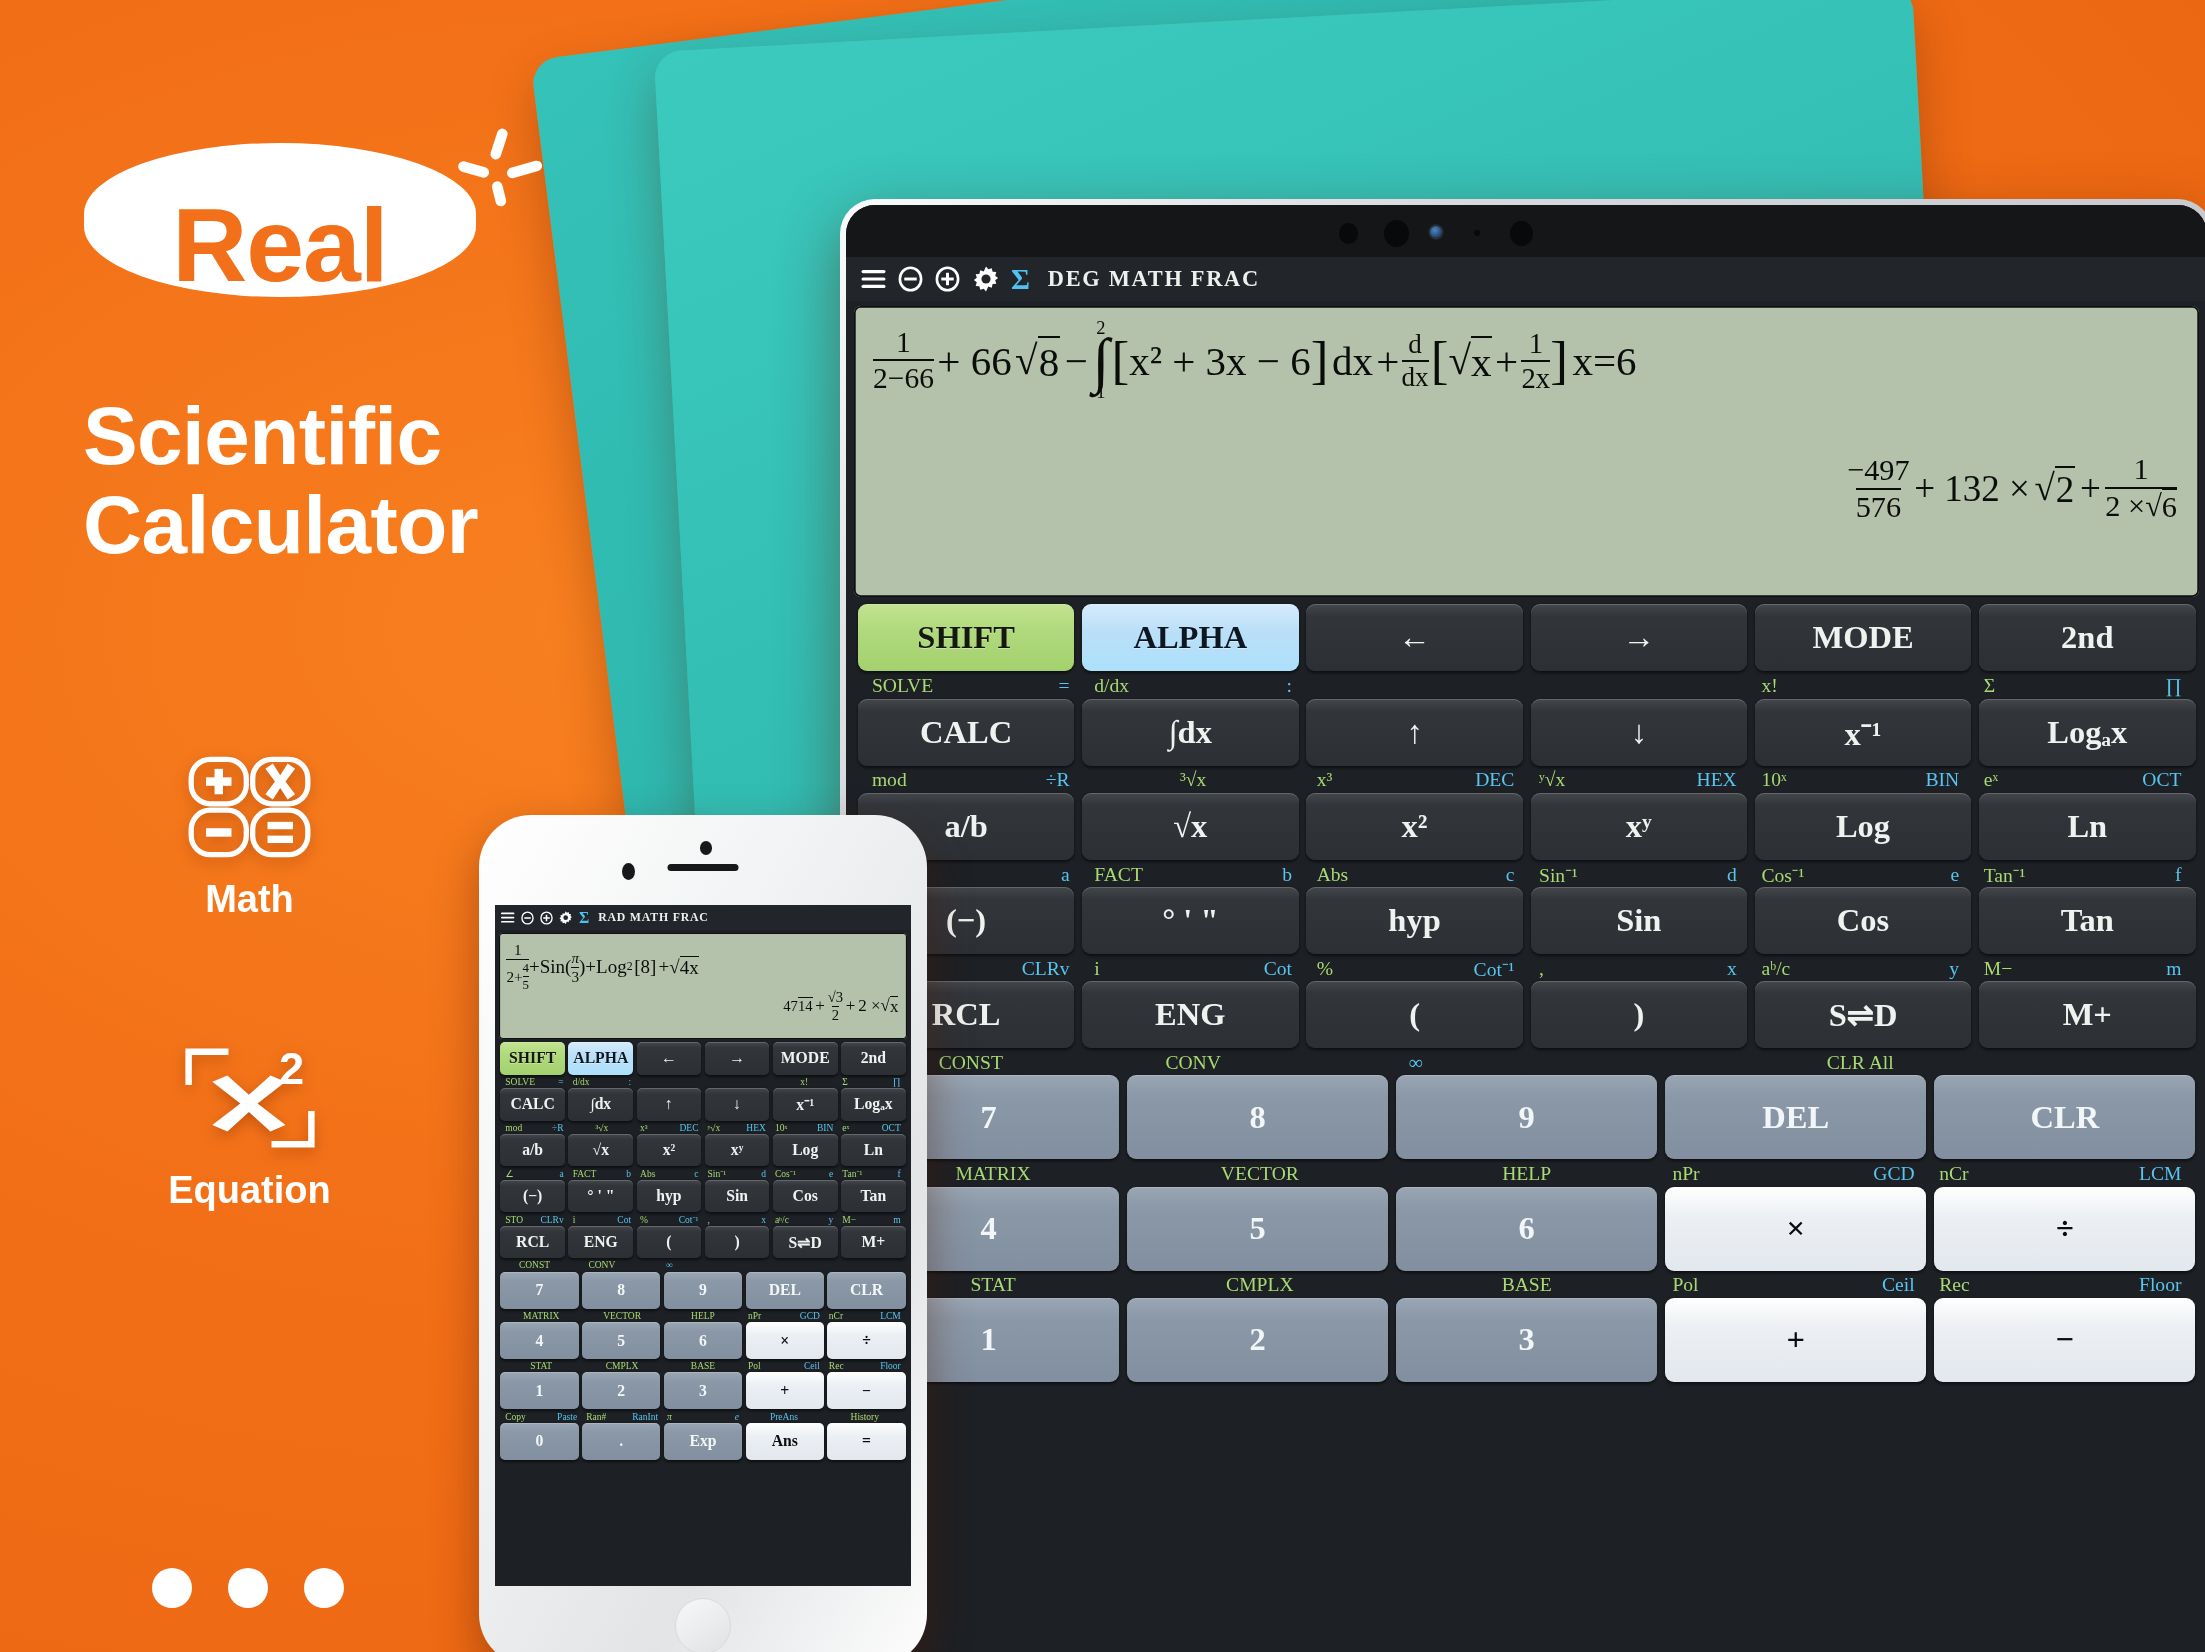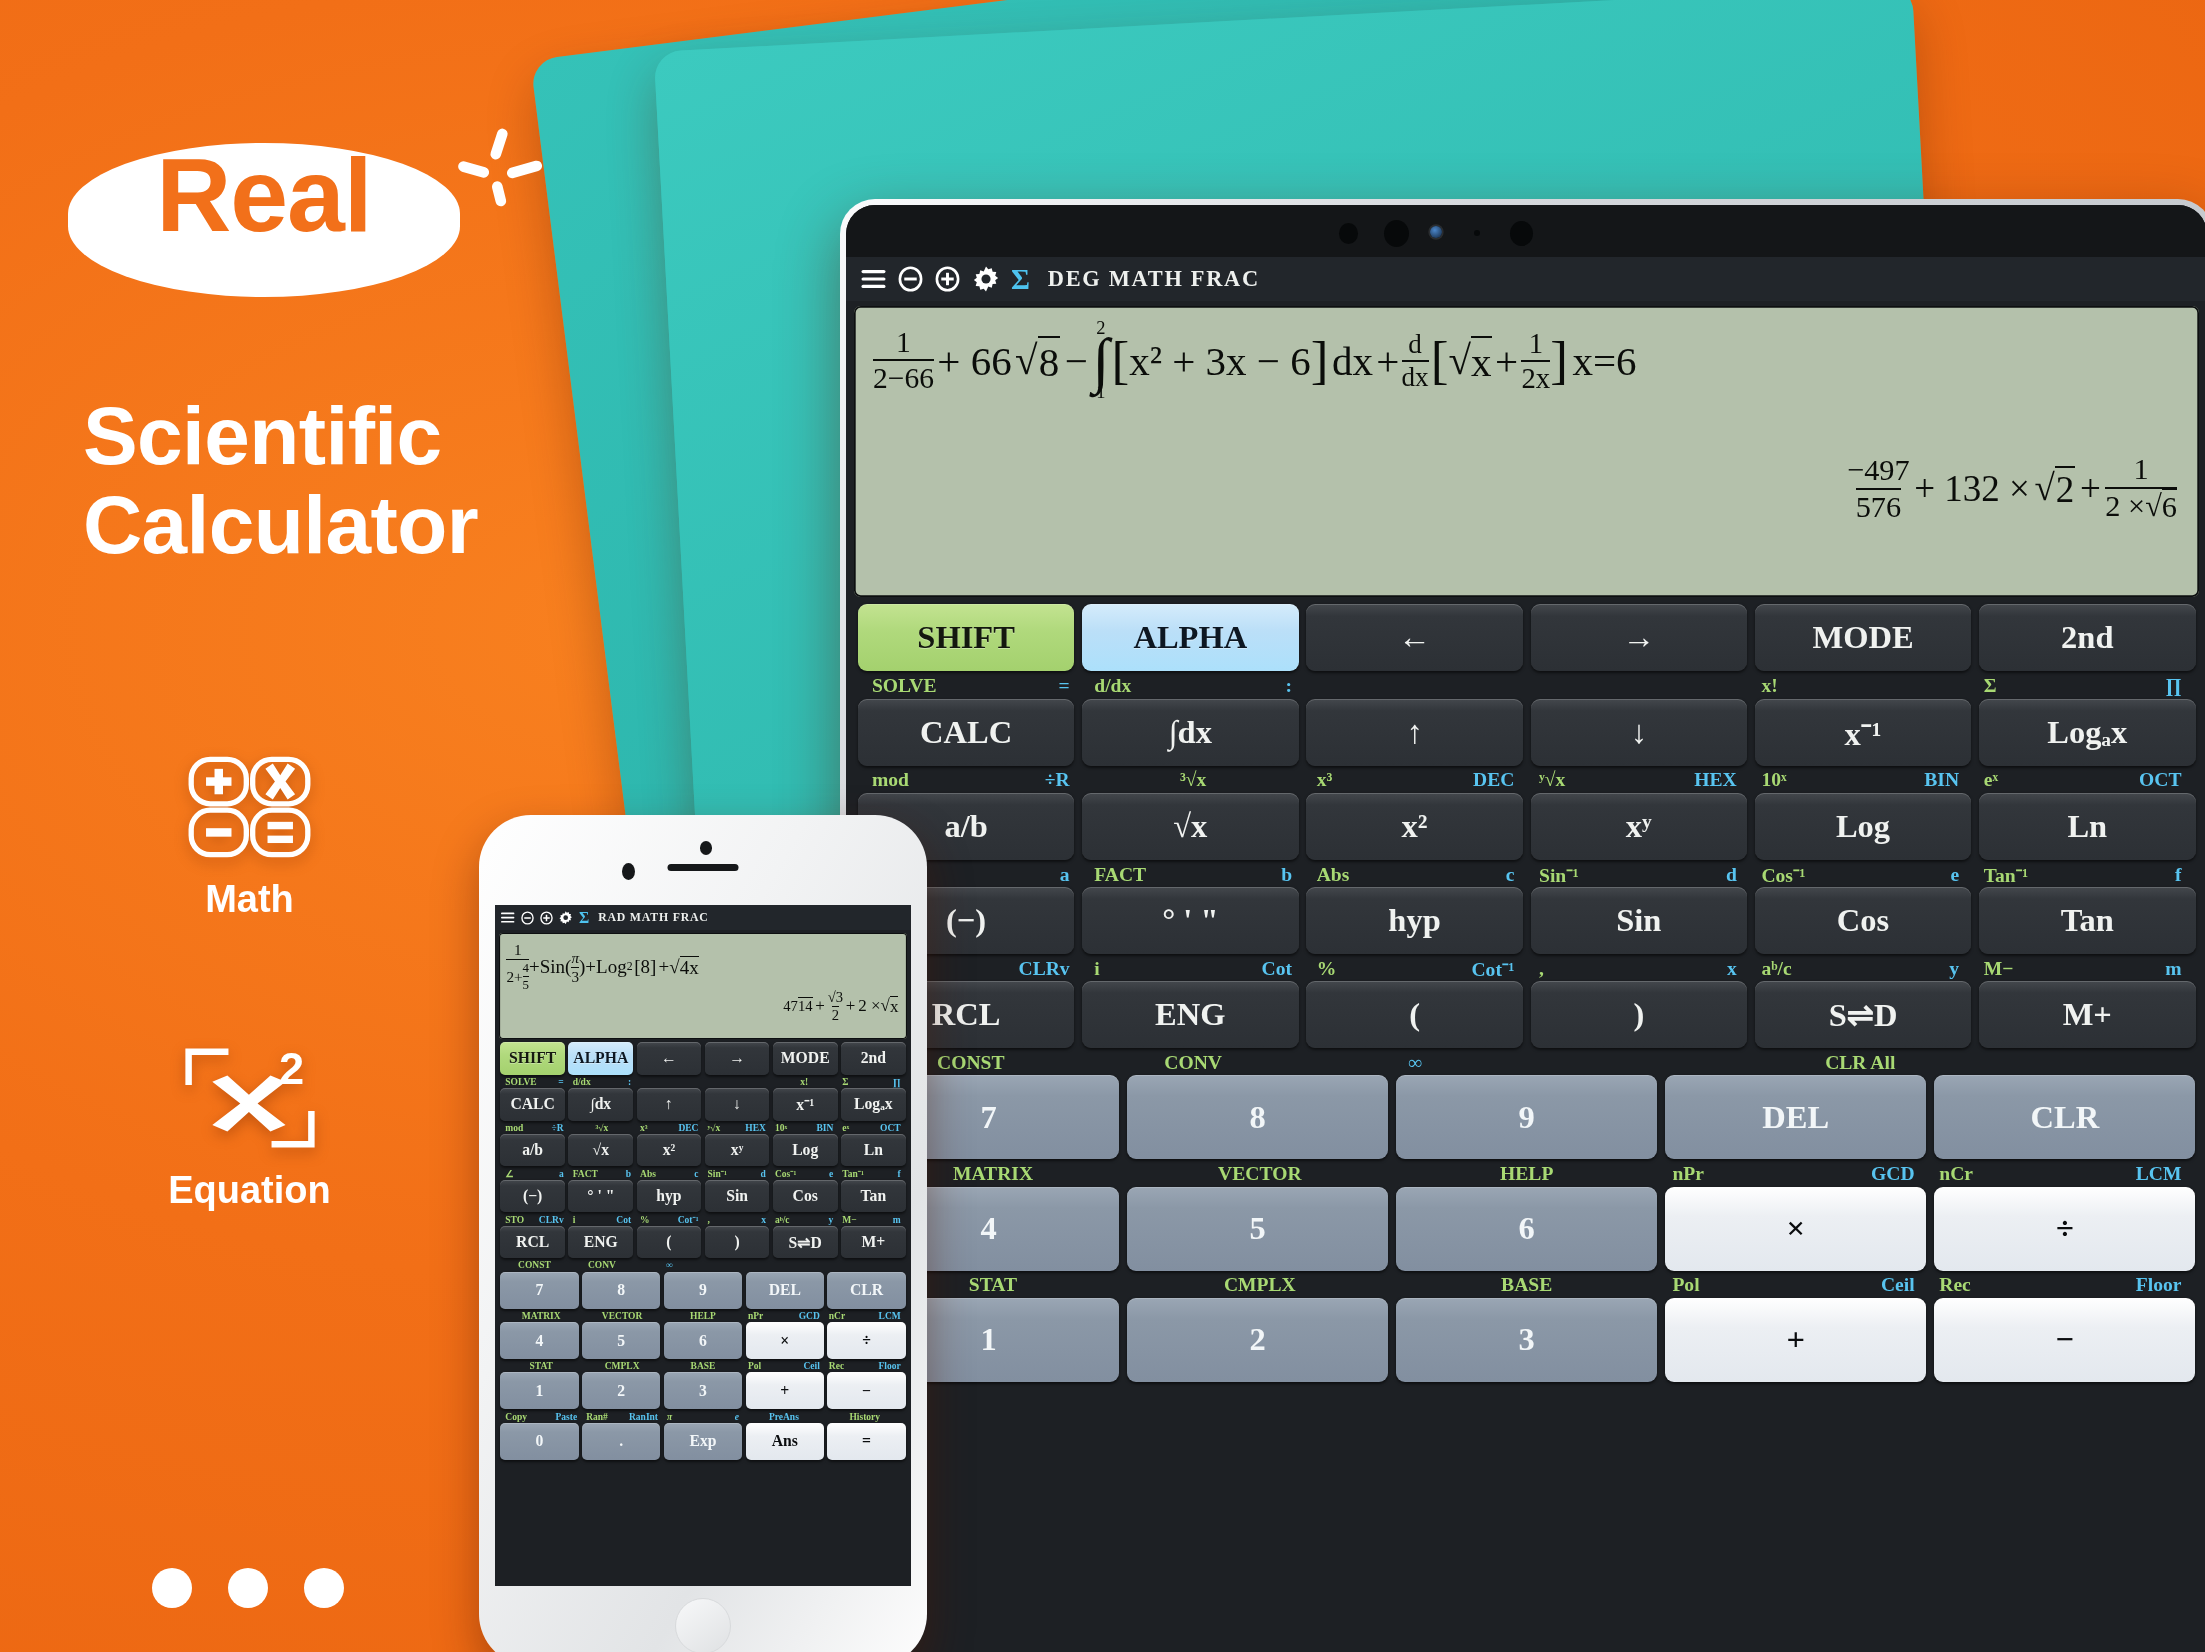--- a/index.html
+++ b/index.html
@@ -8,22 +8,22 @@
     background:radial-gradient(ellipse at 28% 38%, #f8801f 0%, #f26f17 45%, #ea6410 100%);}
 
   
   .teal-card{position:absolute;background:linear-gradient(150deg,#35c2b8 0%,#2bb3aa 55%,#22a79f 100%);
     border-radius:27px;box-shadow:0 22.4px 50px rgba(90,30,0,.33);}
   #teal-back{left:611px;top:-22.4px;width:1227px;height:1367px;transform:rotate(-7.2deg);}
   #teal-front{left:689px;top:17px;width:1260px;height:1339px;transform:rotate(-3.1deg);
     background:linear-gradient(160deg,#3ccabf 0%,#2eb8ae 60%,#25aaa2 100%);}
 
   
-  #brand-pill{position:absolute;left:68px;top:143px;width:392px;height:154px;background:#fff;
-    border-radius:50% / 46%;display:flex;align-items:flex-start;justify-content:center;}
+  #brand-pill{position:absolute;left:84px;top:143px;width:392px;height:154px;background:#fff;
+    border-radius:50% / 46%;display:flex;align-items:flex-end;justify-content:center;}
   #brand-pill .t{font-size:104px;font-weight:700;color:#f2701a;letter-spacing:-1.1px;line-height:1;}
   #sparkle{position:absolute;left:445px;top:126px;width:106px;height:106px;}
   #tagline{position:absolute;left:83px;top:392px;width:695px;color:#fff;font-weight:600;
     font-size:82px;line-height:1.08;letter-spacing:-0.6px;}
 
   
   .feature{position:absolute;left:143px;width:213px;text-align:center;color:#fff;}
   .feature .ficon{height:129px;display:flex;align-items:center;justify-content:center;
     filter:drop-shadow(0 5px 6.7px rgba(120,40,0,.38));}
   .feature .flabel{font-size:38px;font-weight:600;margin-top:6.7px;white-space:nowrap;}
@@ -46,21 +46,21 @@
   .key{flex:1;display:flex;align-items:center;justify-content:center;
     font-family:"Liberation Serif",serif;font-weight:700;color:#f0f2f0;
     background:linear-gradient(180deg,#44484d 0%,#32363b 18%,#2c3035 100%);
     box-shadow:inset 0 1.1px 0 rgba(255,255,255,.18),0 1.7px 2.8px rgba(0,0,0,.55);}
   .key.shift{background:linear-gradient(180deg,#c3e391 0%,#b0d97c 40%,#a4d16e 100%);color:#14180f;
     text-shadow:0 0.6px 0 rgba(255,255,255,.35);}
   .key.alpha{background:linear-gradient(180deg,#d5ecfb 0%,#bbdff8 40%,#ace0fb 100%);color:#0d1722;
     text-shadow:0 0.6px 0 rgba(255,255,255,.4);}
   .key.num{background:linear-gradient(180deg,#9aa6b4 0%,#8b98a7 25%,#828fa0 100%);color:#f2f6f8;}
   .key.op{background:linear-gradient(180deg,#ffffff 0%,#eceff3 35%,#e3e8ee 100%);color:#0a0c0e;}
-  .lrow{display:flex;font-family:"Liberation Serif",serif;font-weight:700;}
+  .lrow{display:flex;font-family:"Liberation Serif",serif;font-weight:400;}
   .lcell{flex:1;display:flex;align-items:center;justify-content:space-between;}
   .lcell .lg{color:#a8d973;}
   .lcell .lb{color:#58c4f0;}
   .lcell.center{justify-content:center;}
   sub{font-size:.62em;vertical-align:sub;line-height:0;}
 
   
   #tablet{position:absolute;left:840px;top:199px;width:1361px;height:1479px;
     background:linear-gradient(135deg,#fafbfc 0%,#d6d9dd 22%,#c2c6cb 55%,#eef0f2 100%);
     border-radius:35px;padding:6.2px;box-shadow:0 22.4px 62px rgba(80,25,0,.45);}

